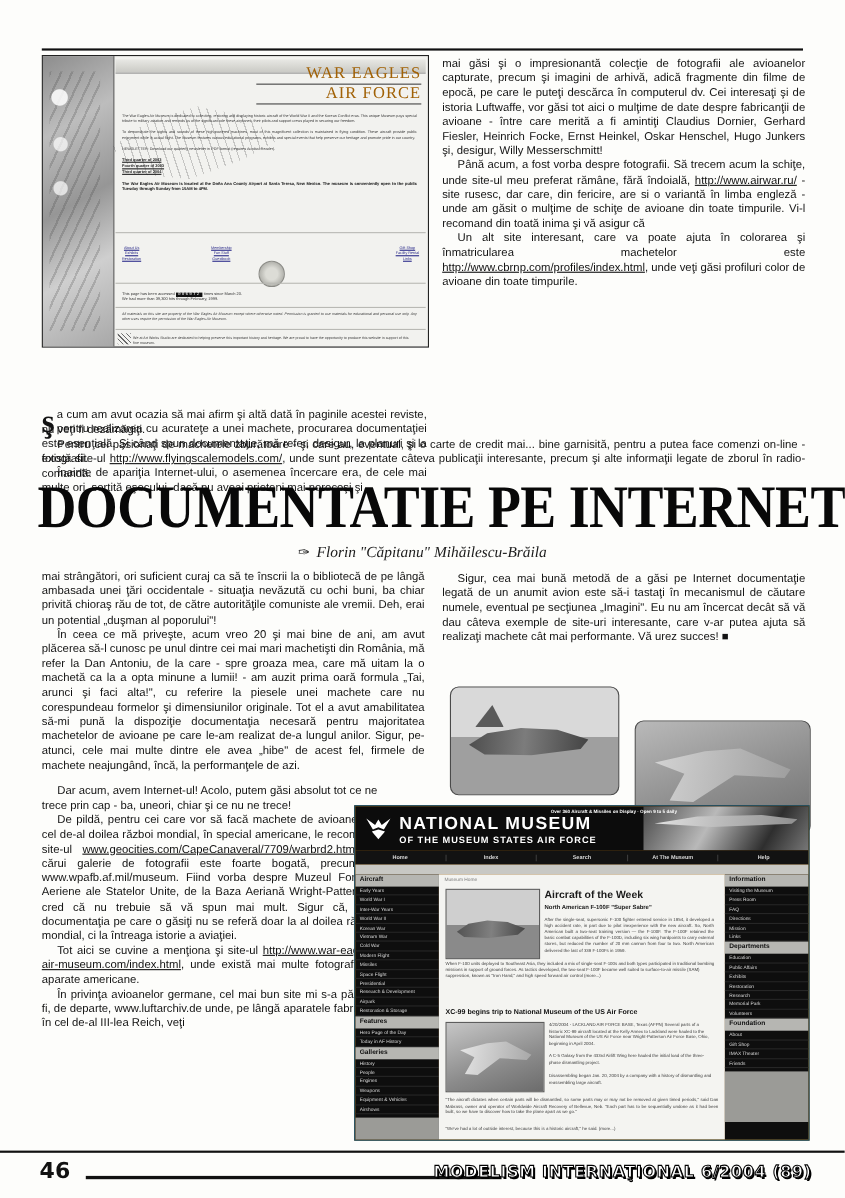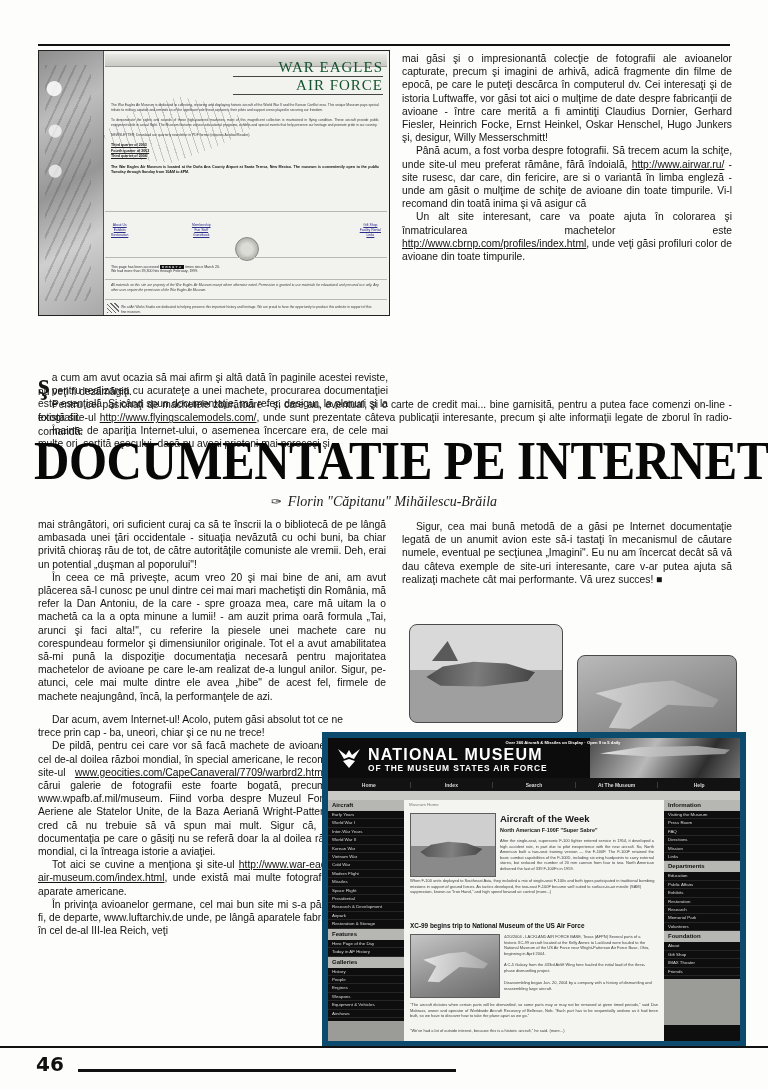--- a/index.html
+++ b/index.html
@@ -53,21 +53,21 @@
       repeating-linear-gradient(72deg, rgba(70,70,70,.30) 0 1px, transparent 1px 7px);
     opacity:.85;
     clip-path:polygon(6% 52%,26% 30%,52% 18%,78% 26%,96% 45%,76% 62%,48% 78%,20% 74%);
   }
   .wem-topbar{
     position:absolute;left:66px;top:3px;width:282px;height:12px;
     background:linear-gradient(#e8e8e4,#c9c9c4);border-bottom:1px solid #999;
   }
   .wem-title{
     position:absolute;right:6px;top:8px;width:150px;text-align:right;
-    font-family:"Liberation Serif", serif;font-size:15px;letter-spacing:1px;color:#14532d;
+    font-family:"Liberation Serif", serif;font-size:15px;letter-spacing:1px;color:#a16207;
   }
   .wem-title span{display:block;line-height:17px;}
   .wem-title .ln{border-bottom:1px solid #444;}
   .wem-body{
     position:absolute;left:72px;top:52px;width:268px;
     font-size:3.4px;line-height:5px;color:#3a3a3a;text-align:justify;
   }
   .wem-body p{margin:0 0 5px 0;}
   .wem-links{margin:0;padding:0;list-style:none;}
   .wem-links li{text-decoration:underline;font-weight:bold;font-size:3.6px;line-height:5.6px;color:#222;}
@@ -164,21 +164,21 @@
   }
   #photo-xc99:before{
     content:"";position:absolute;left:12px;top:18px;width:134px;height:64px;
     background:linear-gradient(100deg,#d6d6d6,#9a9a9a);
     clip-path:polygon(4% 30%,38% 14%,62% 10%,96% 40%,92% 52%,58% 48%,30% 86%,14% 84%,24% 46%);
   }
 
   
   .shot-nm{
     position:absolute;left:322px;top:732px;width:412px;height:303px;
-    border:6px solid #0c4a6e;background:#a16207;overflow:hidden;
+    border:1px solid #0c4a6e;background:#a16207;overflow:hidden;
     font-family:"Liberation Sans", sans-serif;
   }
   .nm-banner{position:absolute;left:0;top:0;width:412px;height:40px;background:#0c0c0c;}
   .nm-banner-photo{
     position:absolute;right:0;top:0;width:150px;height:40px;
     background:linear-gradient(120deg,#4a4a4a,#b9b9b9 40%,#2e2e2e 75%,#777);
   }
   .nm-banner-photo:after{
     content:"";position:absolute;left:10px;top:6px;width:130px;height:16px;
     background:linear-gradient(100deg,#e2e2e2,#8e8e8e);
@@ -474,14 +474,15 @@
         <li>IMAX Theater</li>
         <li>Friends</li>
       </ul>
       <div class="filler"></div>
     </div>
   </div>
 
   <div class="foot-rule"></div>
   <div class="pageno">46</div>
   <div class="foot-line"></div>
+  <div class="foot-mag">MODELISM INTERNAŢIONAL 6/2004 (89)</div>
 
 </div>
 
 </body></html>

